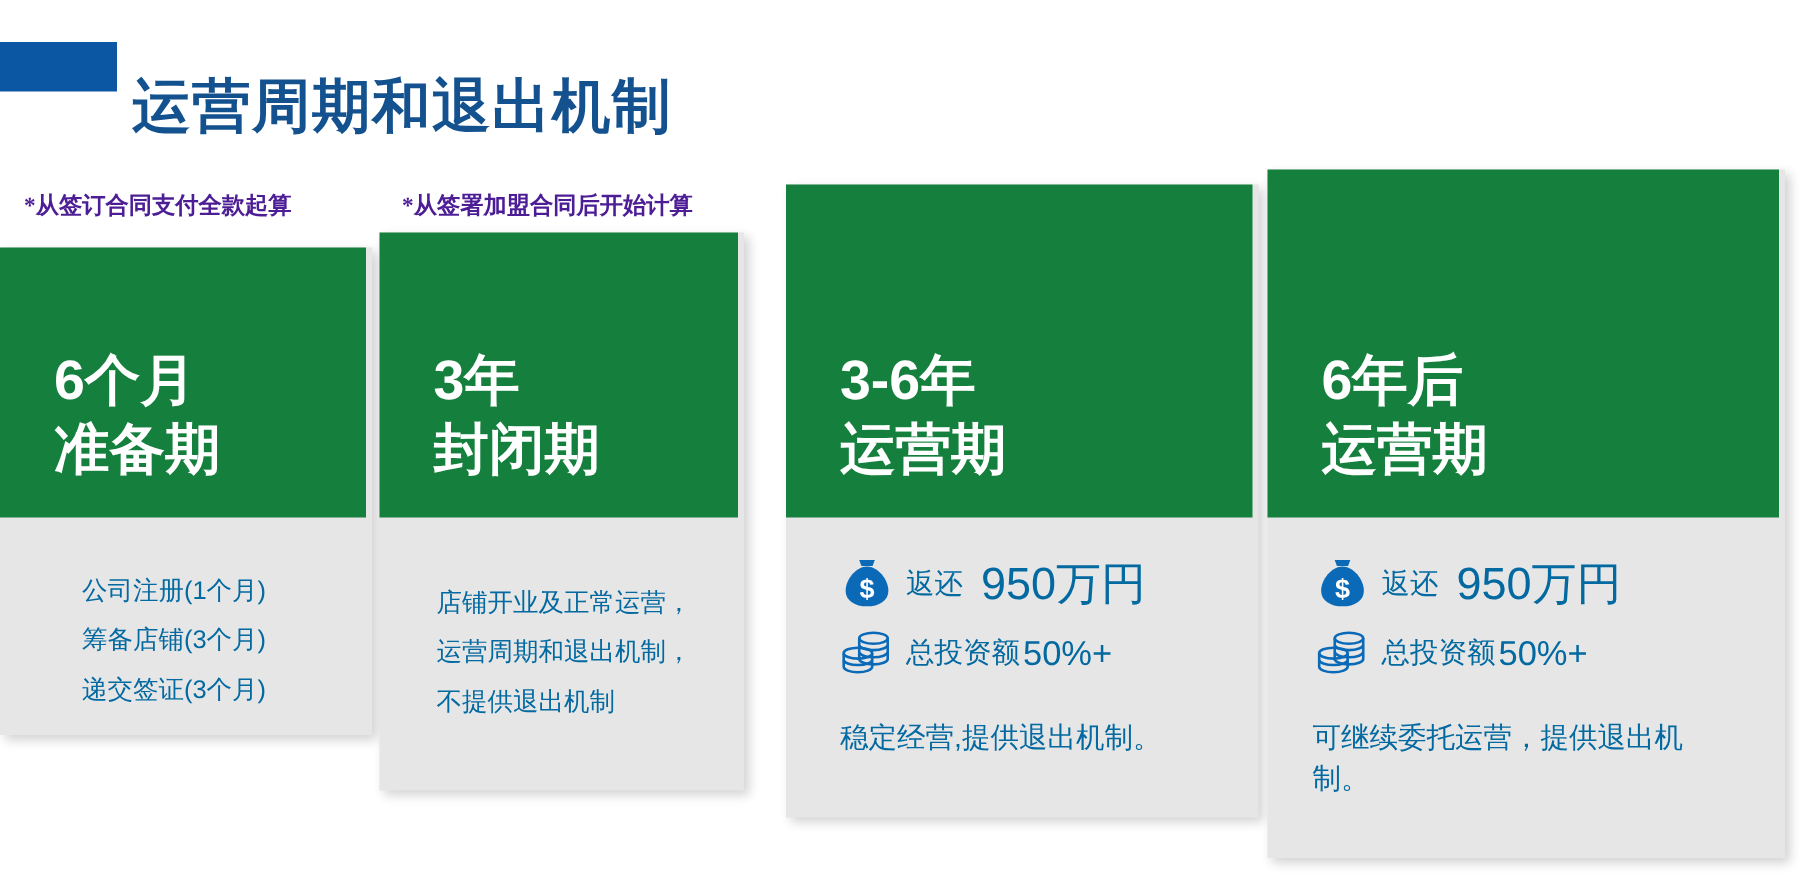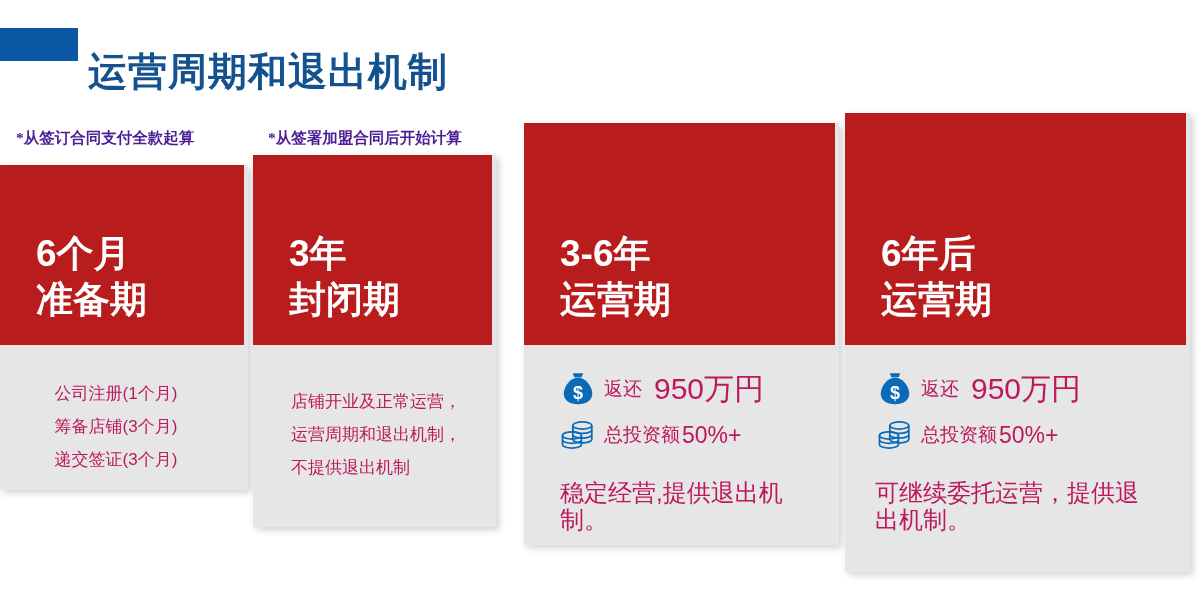--- a/index.html
+++ b/index.html
@@ -60,38 +60,38 @@
   .card {
     position: absolute;
     background: #e6e6e6;
     box-shadow: 3px 3px 7px rgba(0,0,0,0.18);
   }
   .card-head {
     position: absolute;
     left: 0;
     right: 4px;
     top: 0;
-    background: #b91c1c;
+    background: #15803d;
     padding-left: 20px;
   }
   .card-head-inner {
     position: absolute;
     left: 36px;
     bottom: 22px;
     color: #ffffff;
     font-weight: bold;
     font-size: 37px;
     line-height: 46px;
     white-space: nowrap;
   }
   .card-body {
     position: absolute;
     left: 0;
     right: 16px;
-    color: #be185d;
+    color: #0369a1;
   }
 
   
   #card-1 { left: 0px;   top: 165px; width: 248px; height: 325px; }
   #card-1 .card-head { height: 180px; }
   #card-1 .card-body { top: 180px; }
 
   #card-2 { left: 253px; top: 155px; width: 243px; height: 372px; }
   #card-2 .card-head { height: 190px; }
   #card-2 .card-body { top: 190px; }
@@ -149,21 +149,21 @@
   .metric-row.r2 .metric-label { margin-right: 2px; }
 
   .metric-value {
     font-weight: normal;
     font-size: 30px;
     letter-spacing: 0px;
   }
   .metric-row.r2 .metric-value { font-size: 23px; }
 
   .metric-note {
-    font-size: 24px;
+    font-size: 19px;
     line-height: 27px;
     font-weight: normal;
     padding-top: 22px;
   }
   #card-3 .metric-note { padding-left: 36px; padding-right: 18px; }
   #card-4 .metric-note { padding-left: 30px; padding-right: 22px; }
 </style>
 </head>
 <body>
 

